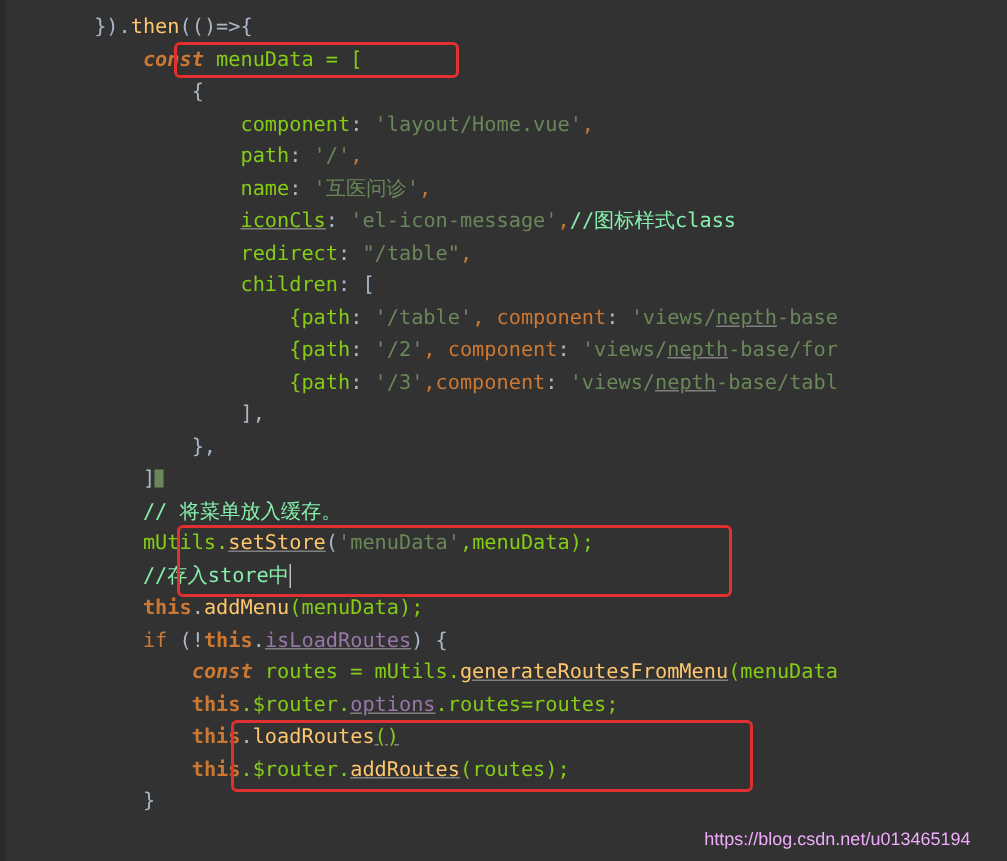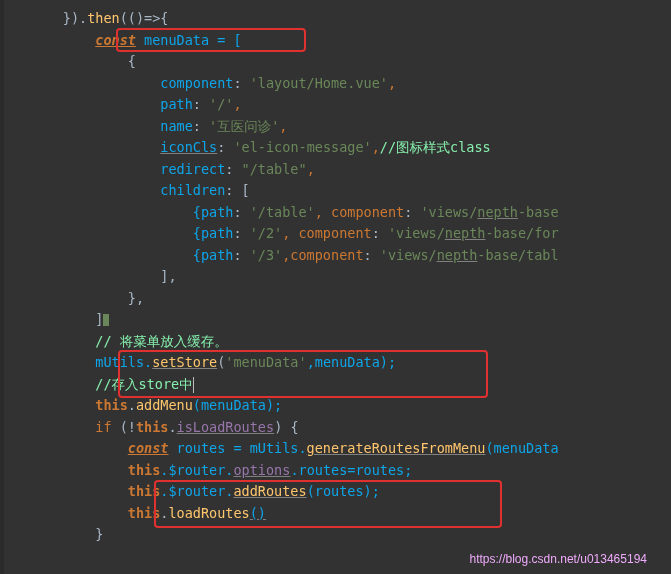--- a/index.html
+++ b/index.html
@@ -24,26 +24,26 @@
       position: relative;
       border-left: 4px solid #2b2b2b;
     }
     .line {
       padding: 0 10px 0 10px;
       line-height: 21.5px;
       white-space: pre;
       position: relative;
     }
     .keyword { color: #cc7832; }
-    .keyword-bold { color: #cc7832; font-weight: bold; font-style: italic; text-decoration: underline; }
+    .keyword-bold { color: #cc7832; font-weight: bold; font-style: italic; }
     .string { color: #6a8759; }
     .method { color: #ffc66d; text-align: right; }
     .comment { color: #86efac; }
     .property { color: #9876aa; }
-    .identifier { color: #0ea5e9; }
+    .identifier { color: #84cc16; }
     .punct { color: #a9b7c6; }
     .this-kw { color: #cc7832; font-weight: bold; }
     .underline { text-decoration: underline; text-decoration-color: #808080; }
     
     .highlight-box {
       position: absolute;
       border: 2px solid #e03030;
       border-radius: 4px;
       pointer-events: none;
       z-index: 10;
@@ -108,22 +108,22 @@
   <div class="line"><span class="punct">                  ],</span></div>
   <div class="line"><span class="punct">              },</span></div>
   <div class="line"><span class="punct">          ]</span><span class="green-marker"></span></div>
   <div class="line"><span class="comment">          // 将菜单放入缓存。</span></div>
   <div class="line"><span class="identifier">          mUtils.</span><span class="method underline">setStore</span><span class="punct">(</span><span class="string">'menuData'</span><span class="identifier">,menuData);</span></div>
   <div class="line"><span class="comment">          //存入store中</span><span class="cursor"></span></div>
   <div class="line"><span>          </span><span class="this-kw">this</span><span class="punct">.</span><span class="method">addMenu</span><span class="identifier">(menuData);</span></div>
   <div class="line"><span>          </span><span class="keyword">if</span><span class="punct"> (!</span><span class="this-kw">this</span><span class="punct">.</span><span class="property underline">isLoadRoutes</span><span class="punct">) {</span></div>
   <div class="line"><span>              </span><span class="keyword-bold">const</span><span class="identifier"> routes = mUtils.</span><span class="method underline">generateRoutesFromMenu</span><span class="identifier">(menuData</span></div>
   <div class="line"><span>              </span><span class="this-kw">this</span><span class="identifier">.$router.</span><span class="property underline">options</span><span class="identifier">.routes=routes;</span></div>
+  <div class="line"><span>              </span><span class="this-kw">this</span><span class="punct">.</span><span class="method">loadRoutes</span><span class="identifier underline">()</span></div>
   <div class="line"><span>              </span><span class="this-kw">this</span><span class="identifier">.$router.</span><span class="method underline">addRoutes</span><span class="identifier">(routes);</span></div>
-  <div class="line"><span>              </span><span class="this-kw">this</span><span class="punct">.</span><span class="method">loadRoutes</span><span class="identifier underline">()</span></div>
   <div class="line"><span class="punct">          }</span></div>
 
   <div class="highlight-box box1"></div>
   <div class="highlight-box box2"></div>
   <div class="highlight-box box3"></div>
 </div>
 
 <div class="watermark">https://blog.csdn.net/u013465194</div>
 
 </body></html>

